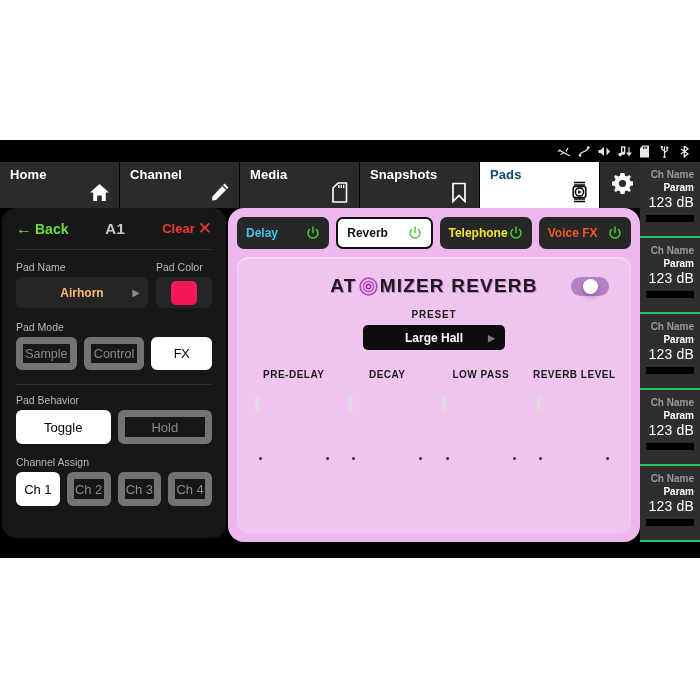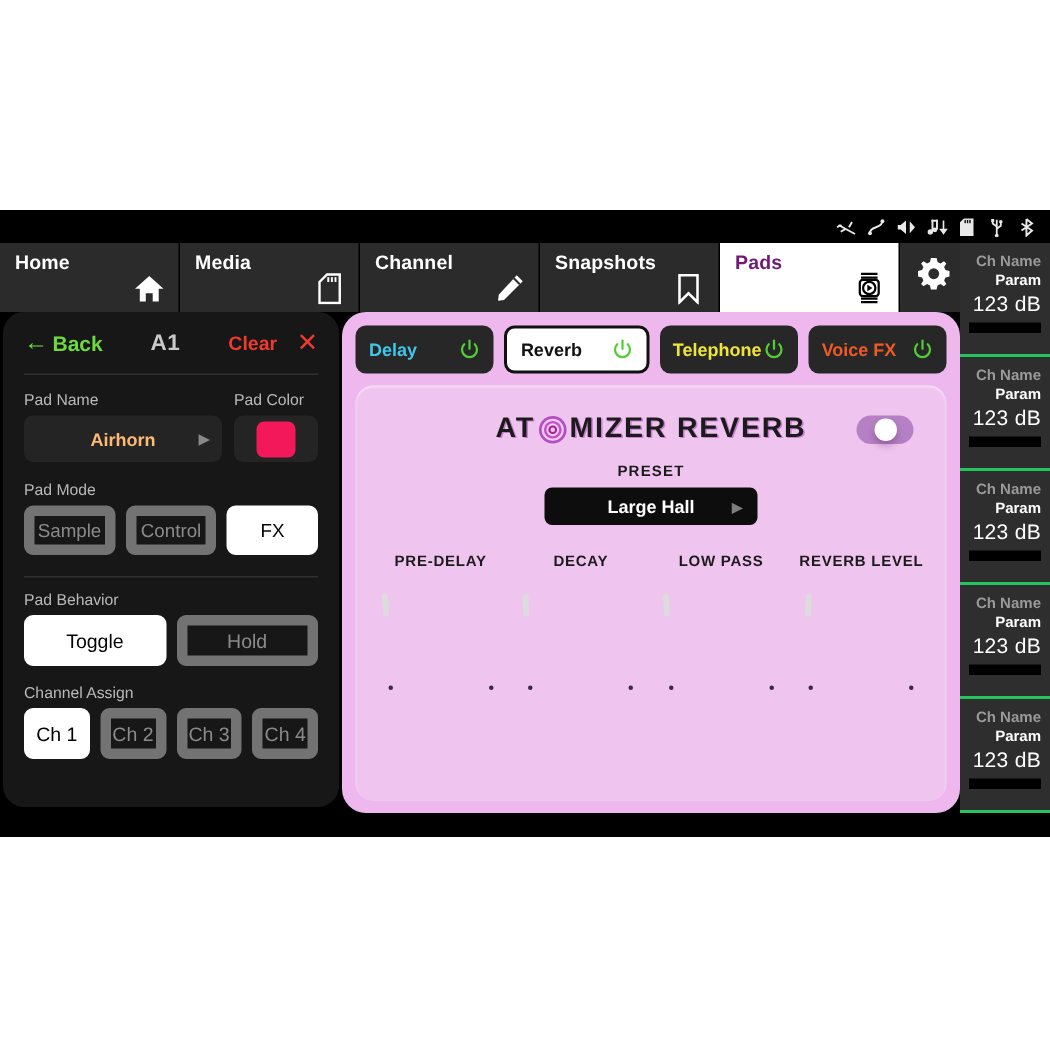--- a/index.html
+++ b/index.html
@@ -49,21 +49,21 @@
     display: flex; align-items: flex-start; justify-content: flex-start;
     padding: 6px 8px 0 10px;
     color: #ffffff;
   }
   .tab .tlabel { font-size: 13px; font-weight: 700; letter-spacing: .1px; line-height: 14px; }
   .tab .ticon {
     position: absolute; right: 9px; bottom: 5px;
     width: 22px; height: 22px;
     display: flex; align-items: center; justify-content: center;
   }
-  .tab.active { background: #ffffff; color: #701a75; text-align: center; }
+  .tab.active { background: #ffffff; color: #0c4a6e; text-align: center; }
   .tab svg { display: block; }
   .gearbtn {
     width: 45px; height: 46px; background: #2b2b2b;
     display: flex; align-items: center; justify-content: center;
     border-right: 1px solid #000;
   }
   .tabspacer { flex: 1 1 auto; background: #000; }
 
   
   .leftcard {
@@ -74,21 +74,21 @@
     padding: 0 14px;
     color: #fff;
   }
   .cardhead {
     height: 42px; display: flex; align-items: center; justify-content: space-between;
     border-bottom: 1px solid #303030;
   }
   .backbtn { display: flex; align-items: center; gap: 3px; color: #6ddb3e; font-size: 14px; font-weight: 700; }
   .backbtn .arrow { font-size: 16px; line-height: 1; }
   .padid { font-size: 15px; font-weight: 700; color: #c9c9c9; letter-spacing: .5px; }
-  .clearbtn { display: flex; align-items: center; gap: 13px; color: #ef3a2e; font-size: 13px; font-weight: 700; }
+  .clearbtn { display: flex; align-items: center; gap: 3px; color: #ef3a2e; font-size: 13px; font-weight: 700; }
   .clearbtn .xmark { font-size: 17px; line-height: 1; font-weight: 400; }
 
   .fieldlabel { font-size: 10.5px; color: #b9b9b9; margin: 9px 0 4px; font-weight: 400; }
   .row2 { display: flex; gap: 8px; align-items: flex-end; }
   .namebox {
     flex: 1 1 auto; height: 31px; background: #242424; border-radius: 6px;
     display: flex; align-items: center; justify-content: center;
     position: relative;
   }
   .namebox .val { font-size: 12px; font-weight: 700; color: #fdba74; }
@@ -270,42 +270,42 @@
           </svg>
       </span>
     </div>
 
     <div class="tabbar">
       <div class="tab">
         <span class="tlabel">Home</span>
         <span class="ticon">
           <svg width="21" height="19" viewBox="0 0 21 19">
               <path d="M10.5 1 L20 9.5 L16.8 9.5 L16.8 18 L12.8 18 L12.8 12.5 L8.2 12.5 L8.2 18 L4.2 18 L4.2 9.5 L1 9.5 Z" fill="#fff"></path>
+            </svg>
+        </span>
+      </div>
+      <div class="tab">
+        <span class="tlabel">Channel</span>
+        <span class="ticon">
+          <svg width="21" height="21" viewBox="0 0 21 21">
+              <path d="M15.5 1.5 L19.5 5.5 L7 18 L3 18.5 L3.5 14.5 Z" fill="#fff"></path>
+              <path d="M13.5 3.5 L17.5 7.5" stroke="#2b2b2b" stroke-width="1.3"></path>
             </svg>
         </span>
       </div>
       <div class="tab">
         <span class="tlabel">Media</span>
         <span class="ticon">
           <svg width="17" height="21" viewBox="0 0 17 21">
               <path d="M2 6 L7 1 L15.5 1 L15.5 20 L2 20 Z" fill="none" stroke="#fff" stroke-width="1.6"></path>
               <g fill="#fff">
                 <rect x="7.2" y="2.8" width="1.3" height="3.2"></rect>
                 <rect x="9.6" y="2.8" width="1.3" height="3.2"></rect>
                 <rect x="12" y="2.8" width="1.3" height="3.2"></rect>
               </g>
-            </svg>
-        </span>
-      </div>
-      <div class="tab">
-        <span class="tlabel">Channel</span>
-        <span class="ticon">
-          <svg width="21" height="21" viewBox="0 0 21 21">
-              <path d="M15.5 1.5 L19.5 5.5 L7 18 L3 18.5 L3.5 14.5 Z" fill="#fff"></path>
-              <path d="M13.5 3.5 L17.5 7.5" stroke="#2b2b2b" stroke-width="1.3"></path>
             </svg>
         </span>
       </div>
       <div class="tab">
         <span class="tlabel">Snapshots</span>
         <span class="ticon">
           <svg width="16" height="21" viewBox="0 0 16 21">
               <path d="M2 1.5 L14 1.5 L14 19.5 L8 13.5 L2 19.5 Z" fill="none" stroke="#fff" stroke-width="1.7"></path>
             </svg>
         </span>

